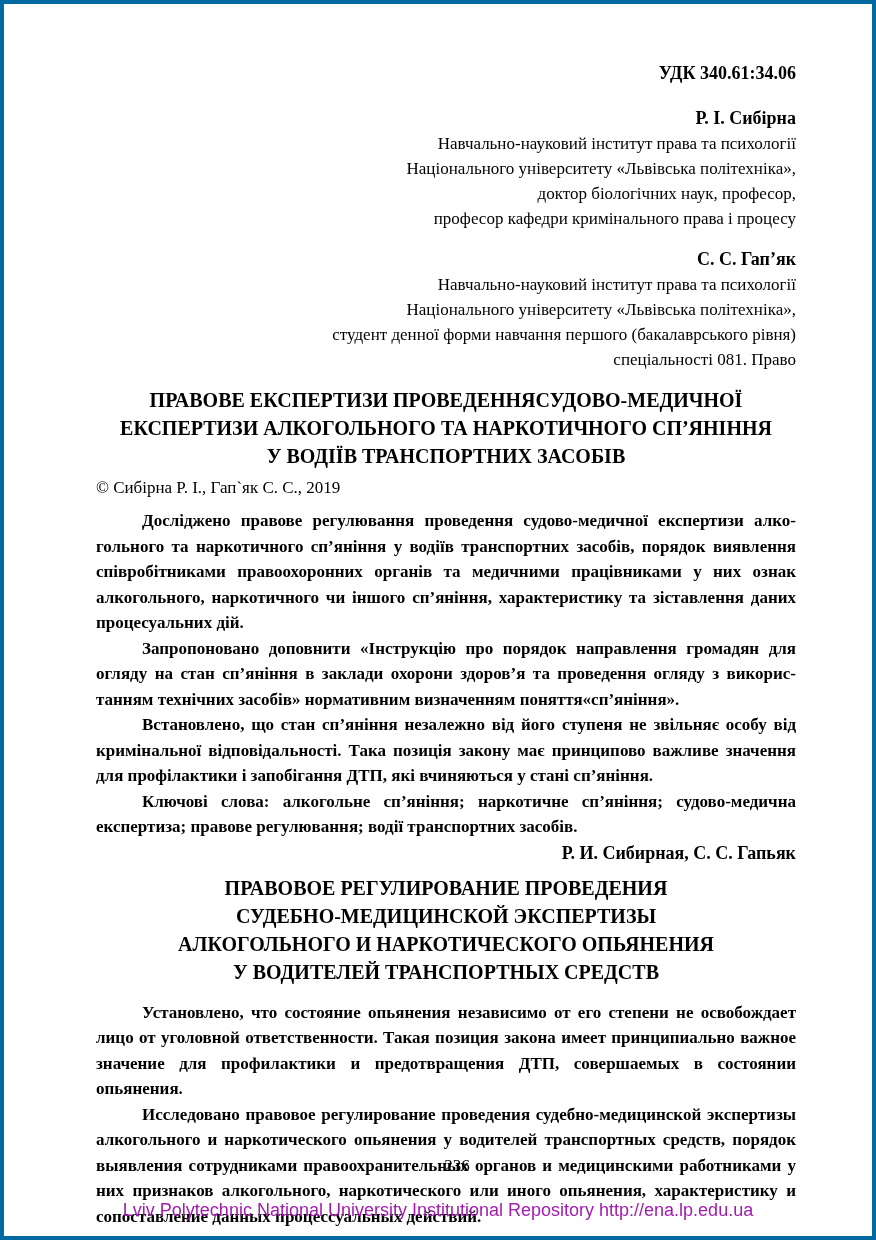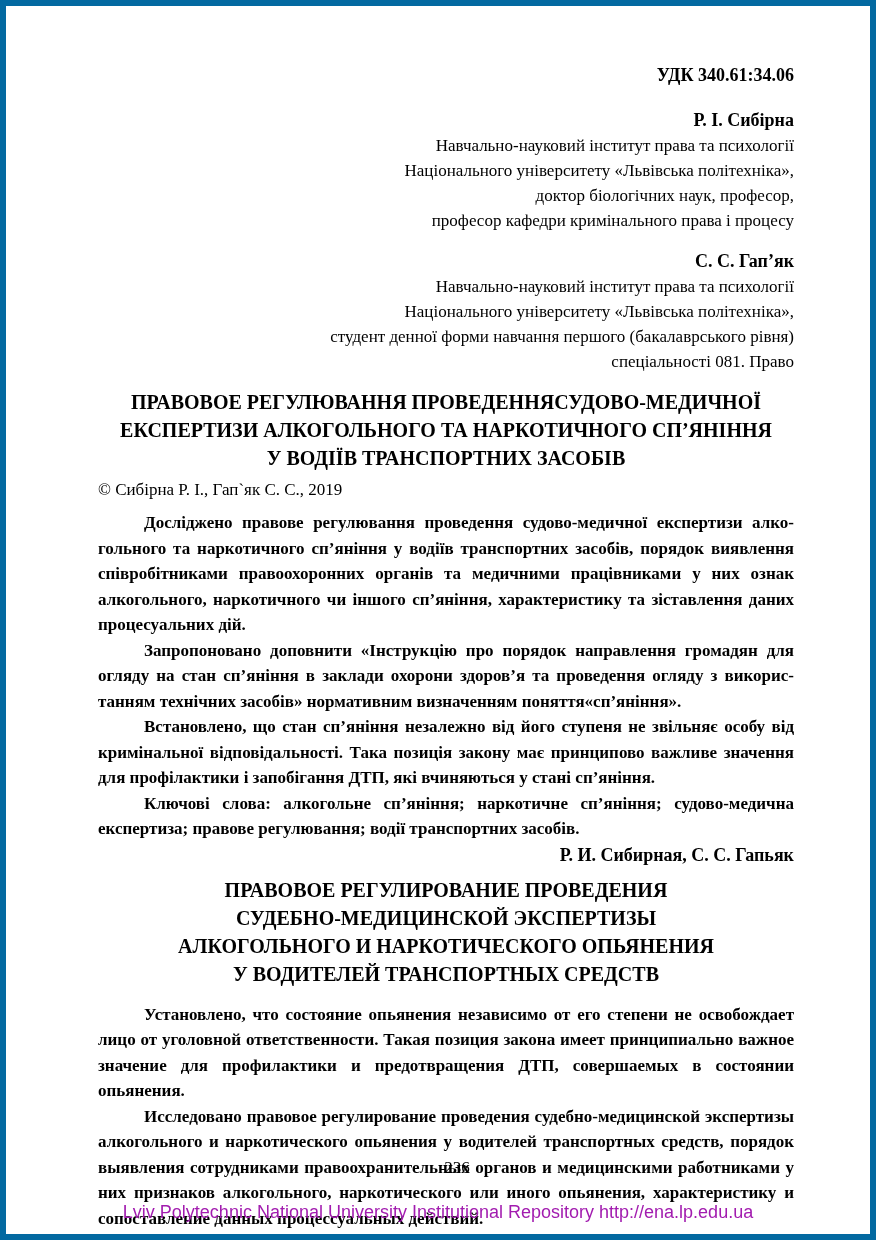--- a/index.html
+++ b/index.html
@@ -3,21 +3,21 @@
 <meta charset="utf-8">
 <style>
   html, body { margin: 0; padding: 0; background: #ffffff; }
   .page {
     position: relative;
     width: 876px;
     height: 1240px;
     margin: 0 auto;
     background: #ffffff;
     box-sizing: border-box;
-    border: 6px solid #0369a1;
+    border: 4px solid #0369a1;
     font-family: "Liberation Serif", serif;
     color: #000000;
     overflow: hidden;
   }
   .content {
     position: relative;
     box-sizing: border-box;
     padding: 56px 76px 0 92px; 
   }
   .udc {
@@ -109,21 +109,21 @@
 
     <div class="author-block author-block-2">
       <div class="author-name">С. С. Гап’як</div>
       <div>Навчально-науковий інститут права та психології</div>
       <div>Національного університету «Львівська політехніка»,</div>
       <div>студент денної форми навчання першого (бакалаврського рівня)</div>
       <div>спеціальності 081. Право</div>
     </div>
 
     <h1 class="article-title title-uk">
-      <span>ПРАВОВОЕ РЕГУЛЮВАННЯ ПРОВЕДЕННЯСУДОВО-МЕДИЧНОЇ</span><br>
+      <span>ПРАВОВЕ ЕКСПЕРТИЗИ ПРОВЕДЕННЯСУДОВО-МЕДИЧНОЇ</span><br>
       <span>ЕКСПЕРТИЗИ АЛКОГОЛЬНОГО ТА НАРКОТИЧНОГО СП’ЯНІННЯ</span><br>
       <span>У ВОДІЇВ ТРАНСПОРТНИХ ЗАСОБІВ</span>
     </h1>
 
     <div class="copyright">© Сибірна Р. І., Гап`як С. С., 2019</div>
 
     <div class="abstract abstract-uk">
       <p>Досліджено правове регулювання проведення судово-медичної експертизи алко­гольного та наркотичного сп’яніння у водіїв транспортних засобів, порядок виявлення співробітниками правоохоронних органів та медичними працівниками у них ознак алкогольного, наркотичного чи іншого сп’яніння, характеристику та зіставлення даних процесуальних дій.</p>
       <p>Запропоновано доповнити «Інструкцію про порядок направлення громадян для огляду на стан сп’яніння в заклади охорони здоров’я та проведення огляду з викорис­танням технічних засобів» нормативним визначенням поняття«сп’яніння».</p>
       <p>Встановлено, що стан сп’яніння незалежно від його ступеня не звільняє особу від кримінальної відповідальності. Така позиція закону має принципово важливе значення для профілактики і запобігання ДТП, які вчиняються у стані сп’яніння.</p>

